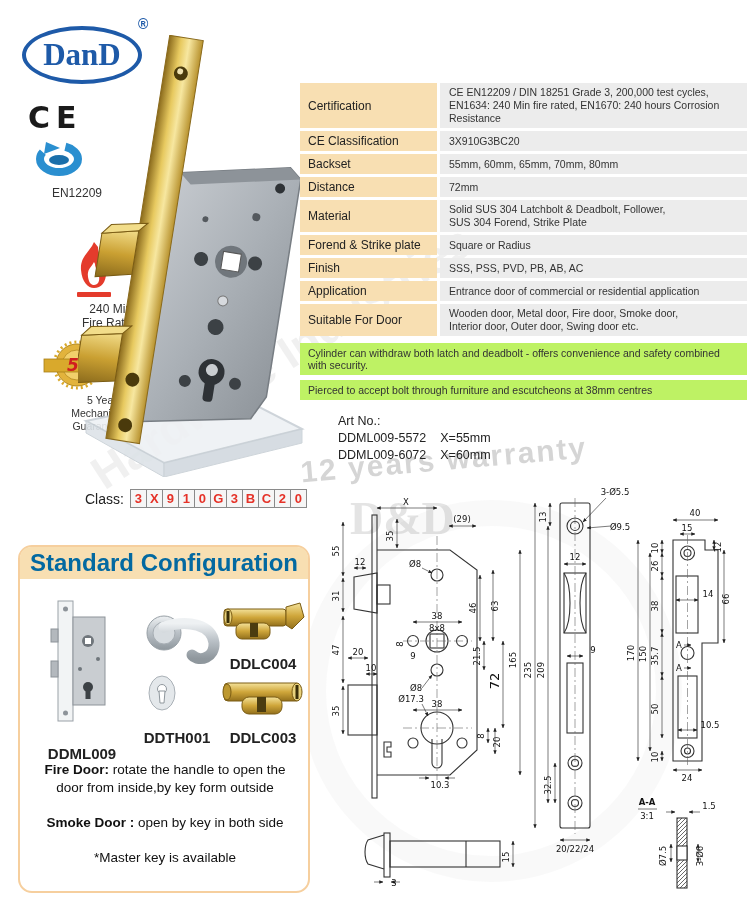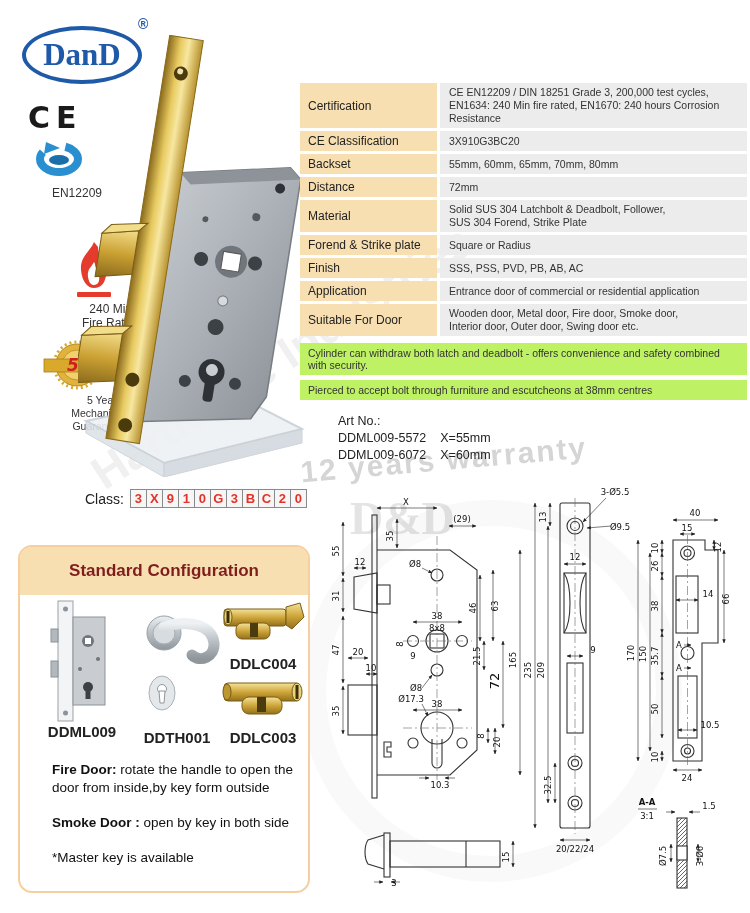--- a/index.html
+++ b/index.html
@@ -34,25 +34,25 @@
   .artcol1{width:197px;}
   .artcol2{margin-top:9px;}
   .artrow span.sz{margin-left:14px;}
   
   .classrow{left:85px;top:489px;display:flex;align-items:center;}
   .classrow .cl{font-size:14px;color:#222;margin-right:7px;}
   .cbox{width:15px;height:17px;border:1px solid #8a8a8a;margin-left:-1px;background:#f6f6f6;
         color:#e53228;font-weight:bold;font-size:13px;display:flex;align-items:center;justify-content:center;}
   
   .panel{left:18px;top:545px;width:288px;height:344px;border:2px solid #f6cf9e;border-radius:14px;background:#fff;}
-  .panelhead{height:48px;background:#f8dfb2;border-radius:11px 11px 0 0;display:flex;align-items:center;
-             justify-content:center;font-weight:bold;font-size:17px;color:#7f1d1d;}
+  .panelhead{height:32px;background:#f8dfb2;border-radius:11px 11px 0 0;display:flex;align-items:center;
+             justify-content:center;font-weight:bold;font-size:24px;color:#0369a1;}
   .itemlabel{position:absolute;font-weight:bold;font-size:15px;color:#222;text-align:center;}
   .cfgtext{position:absolute;left:16px;top:214px;width:258px;font-size:13.5px;line-height:18px;color:#111;}
-  .cfgtext p{margin:0 0 17px 16px;}
+  .cfgtext p{margin:0 0 17px 0;text-align:center;}
   .cfgtext b{font-weight:bold;}
   
   .dwg{left:310px;top:478px;}
   text{font-family:"DejaVu Sans",sans-serif;}
 </style>
 </head>
 <body>
 
 <div id="page">
 
@@ -276,21 +276,21 @@
 
     <svg style="position:absolute;left:202px;top:128px;" width="84" height="48">
       <rect x="2" y="8" width="76" height="18" rx="4" fill="url(#brassc)" stroke="#7a5c14"></rect>
       <rect x="20" y="22" width="40" height="17" rx="7" fill="url(#brassc)" stroke="#7a5c14"></rect>
       <rect x="35" y="22" width="9" height="15" fill="#4b3c10"></rect>
       <ellipse cx="75" cy="17" rx="5" ry="9" fill="#e9d27c" stroke="#7a5c14"></ellipse>
       <rect x="73.5" y="10" width="3" height="14" fill="#3a2e08"></rect>
       <ellipse cx="5" cy="17" rx="4" ry="8" fill="#bd9830" stroke="#7a5c14"></ellipse>
     </svg>
 
-    <div class="itemlabel" style="left:10px;top:176px;width:104px;">DDML009</div>
+    <div class="itemlabel" style="left:10px;top:198px;width:104px;">DDML009</div>
     <div class="itemlabel" style="left:112px;top:182px;width:90px;">DDTH001</div>
     <div class="itemlabel" style="left:200px;top:108px;width:86px;">DDLC004</div>
     <div class="itemlabel" style="left:200px;top:182px;width:86px;">DDLC003</div>
 
     <div class="cfgtext">
       <p><b>Fire Door:</b><span> rotate the handle to open the door from inside,by key form outside</span></p>
       <p><b>Smoke Door :</b><span> open by key in both side</span></p>
       <p>*Master key is available</p>
     </div>
   </div>

